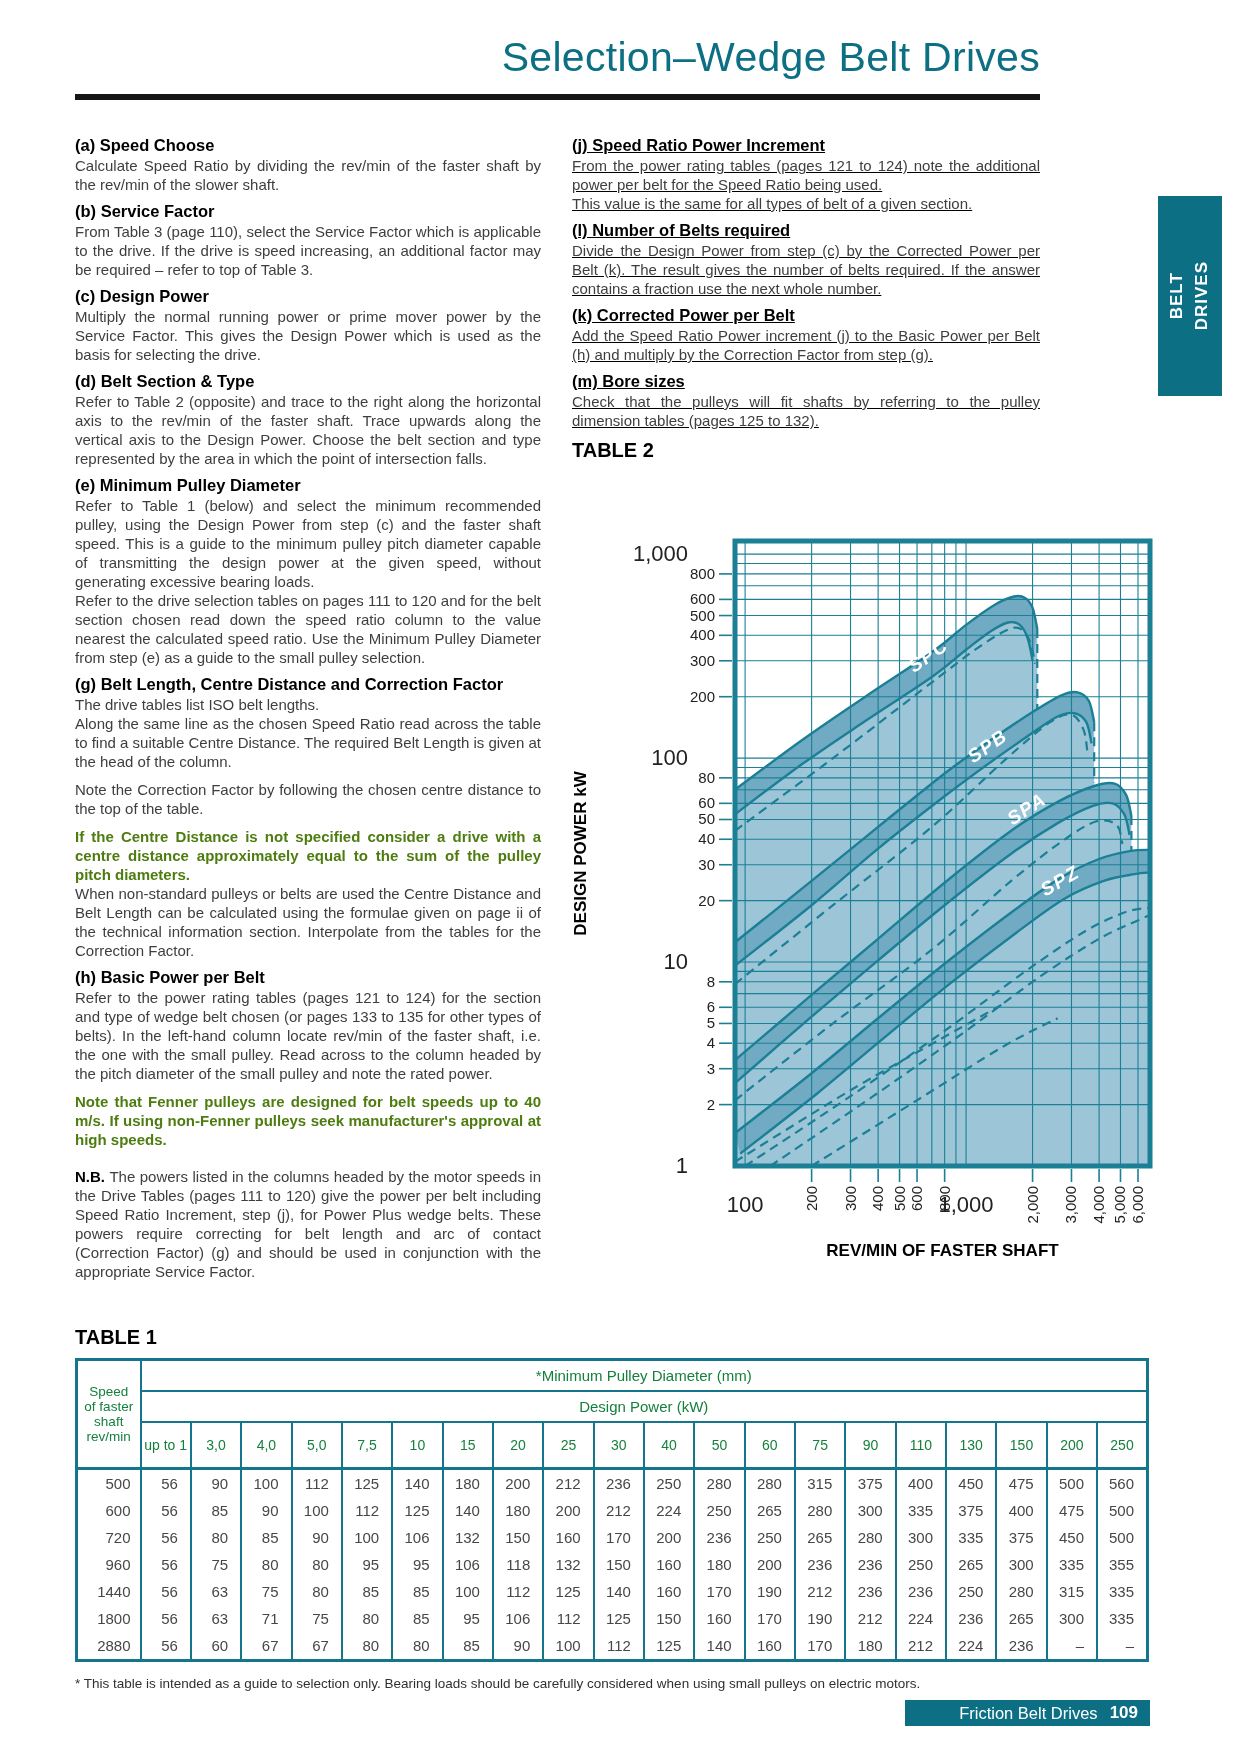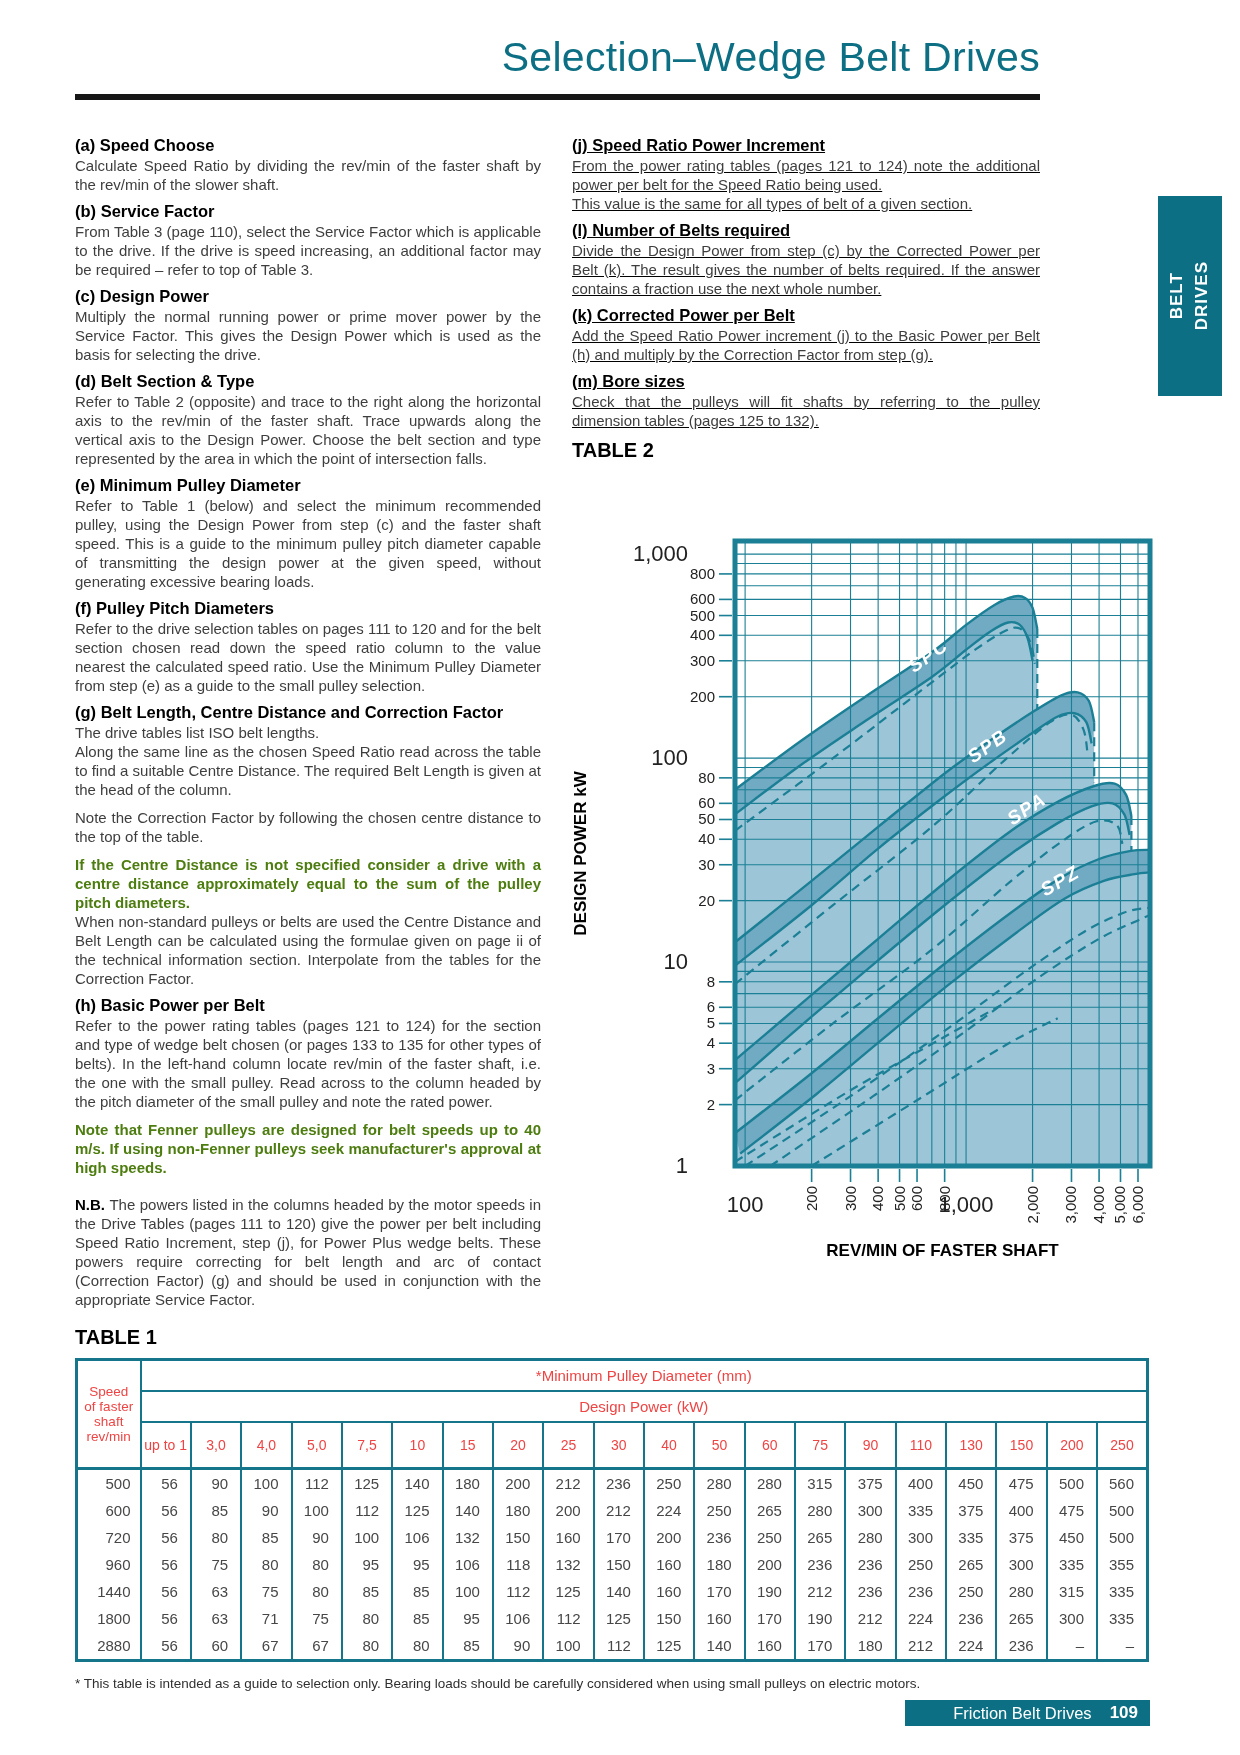--- a/index.html
+++ b/index.html
@@ -20,31 +20,31 @@
   p.para.bold{font-weight:bold;color:#4d7c0f;}
   p.para.gap-sm{margin-top:9px;}
   p.para.gap-lg{margin-top:18px;}
   .lead{font-weight:bold;color:#000;}
   .block-heading{position:absolute;font-size:20px;font-weight:bold;color:#000;}
   #table2-heading{left:572px;top:439px;}
   #chart-svg{position:absolute;left:558px;top:468px;}
   #table1-heading{left:75px;top:1326px;}
   #table1-wrap{position:absolute;left:75px;top:1358px;width:1074px;}
   table.t1{border-collapse:collapse;table-layout:fixed;width:1074px;border:3px solid #15758a;}
-  table.t1 th{border:2px solid #15758a;font-weight:normal;color:#ef4444;}
+  table.t1 th{border:2px solid #15758a;font-weight:normal;color:#15803d;}
   table.t1 th.corner{font-size:13.5px;line-height:15px;padding:2px 0;}
   table.t1 th.span-head{height:27px;font-size:15px;}
   table.t1 th.col-head{height:44px;font-size:14px;padding:0;}
   table.t1 tbody{border-top:3px solid #15758a;}
   table.t1 td{border-left:2px solid #15758a;border-right:2px solid #15758a;
       text-align:right;padding:3px 12px 3px 0;font-size:15px;color:#474747;height:21px;}
   table.t1 td.speed{padding-right:9px;}
   #footnote{position:absolute;left:75px;top:1676px;font-size:13.5px;color:#303030;}
   .footer-bar{position:absolute;left:905px;top:1700px;width:245px;height:26px;background:#0d6f83;
-      display:flex;align-items:center;justify-content:flex-end;gap:18px;padding-right:12px;box-sizing:border-box;}
+      display:flex;align-items:center;justify-content:flex-end;gap:12px;padding-right:12px;box-sizing:border-box;}
   .footer-bar span{color:#fff;font-size:16.5px;}
   .footer-bar .pagenum{font-weight:bold;font-size:17px;}
 </style>
 </head>
 <body>
 
 <div class="page">
   <div class="title">Selection–Wedge Belt Drives</div>
   <div class="title-rule"></div>
 
@@ -70,21 +70,20 @@
       </div>
       <div>
         <div class="sec-heading">(d) Belt Section &amp; Type</div>
         <p class="para">Refer to Table 2 (opposite) and trace to the right along the horizontal axis to the rev/min of the faster shaft. Trace upwards along the vertical axis to the Design Power. Choose the belt section and type represented by the area in which the point of intersection falls.</p>
       </div>
       <div>
         <div class="sec-heading">(e) Minimum Pulley Diameter</div>
         <p class="para">Refer to Table 1 (below) and select the minimum recommended pulley, using the Design Power from step (c) and the faster shaft speed. This is a guide to the minimum pulley pitch diameter capable of transmitting the design power at the given speed, without generating excessive bearing loads.</p>
       </div>
       <div>
-        <div class="sec-heading">(f) Pulley Pitch Diameters</div>
         <p class="para">Refer to the drive selection tables on pages 111 to 120 and for the belt section chosen read down the speed ratio column to the value nearest the calculated speed ratio. Use the Minimum Pulley Diameter from step (e) as a guide to the small pulley selection.</p>
       </div>
       <div>
         <div class="sec-heading">(g) Belt Length, Centre Distance and Correction Factor</div>
         <p class="para">The drive tables list ISO belt lengths.</p>
         <p class="para">Along the same line as the chosen Speed Ratio read across the table to find a suitable Centre Distance. The required Belt Length is given at the head of the column.</p>
         <p class="para gap-sm">Note the Correction Factor by following the chosen centre distance to the top of the table.</p>
       </div>
       <div>
         <p class="para bold gap-sm">If the Centre Distance is not specified consider a drive with a centre distance approximately equal to the sum of the pulley pitch diameters.</p>

